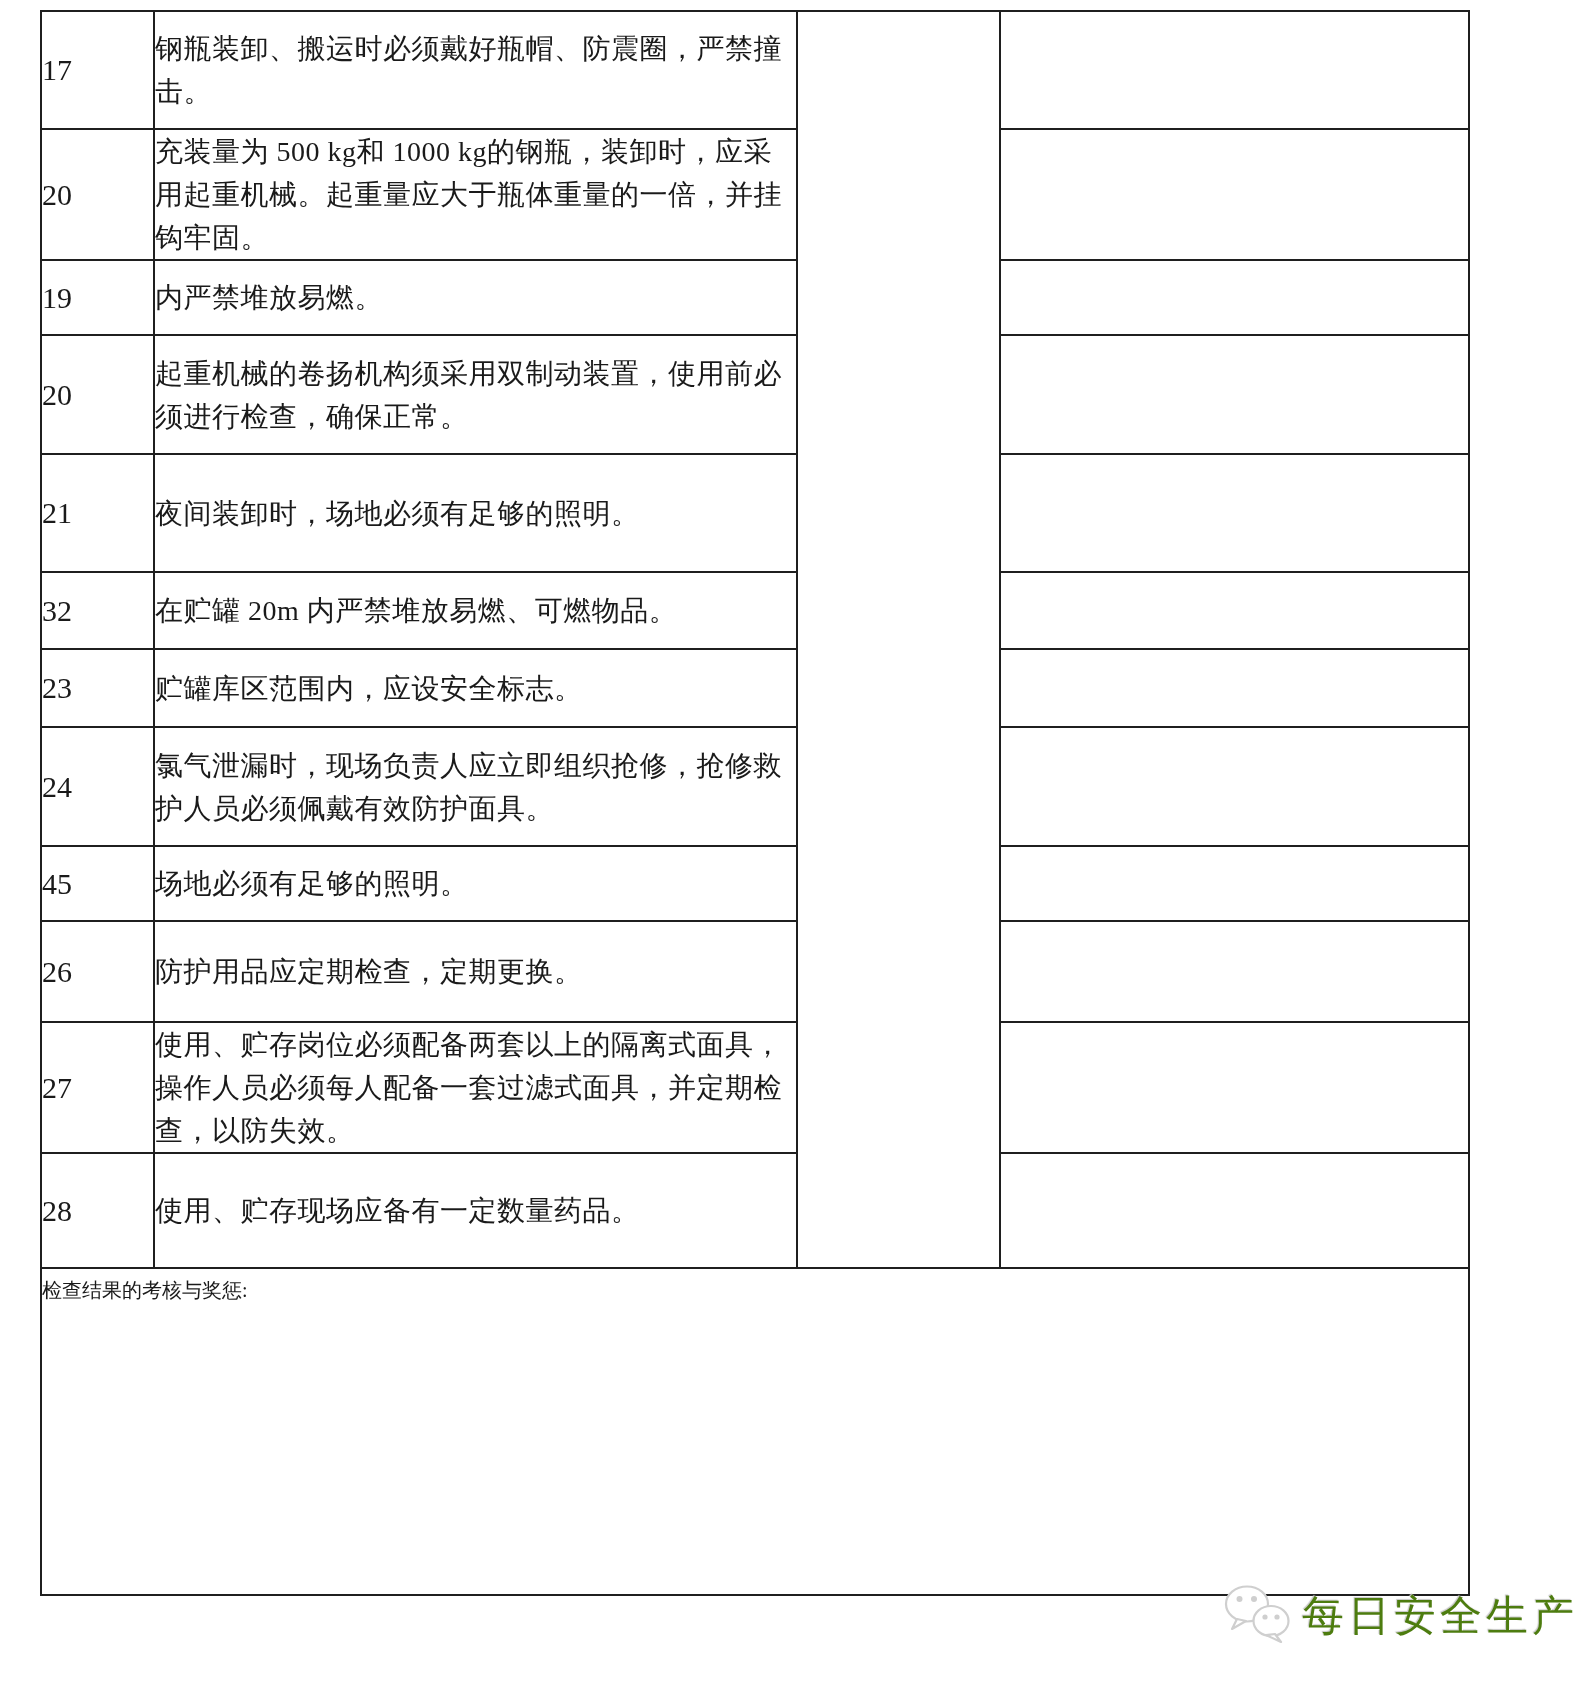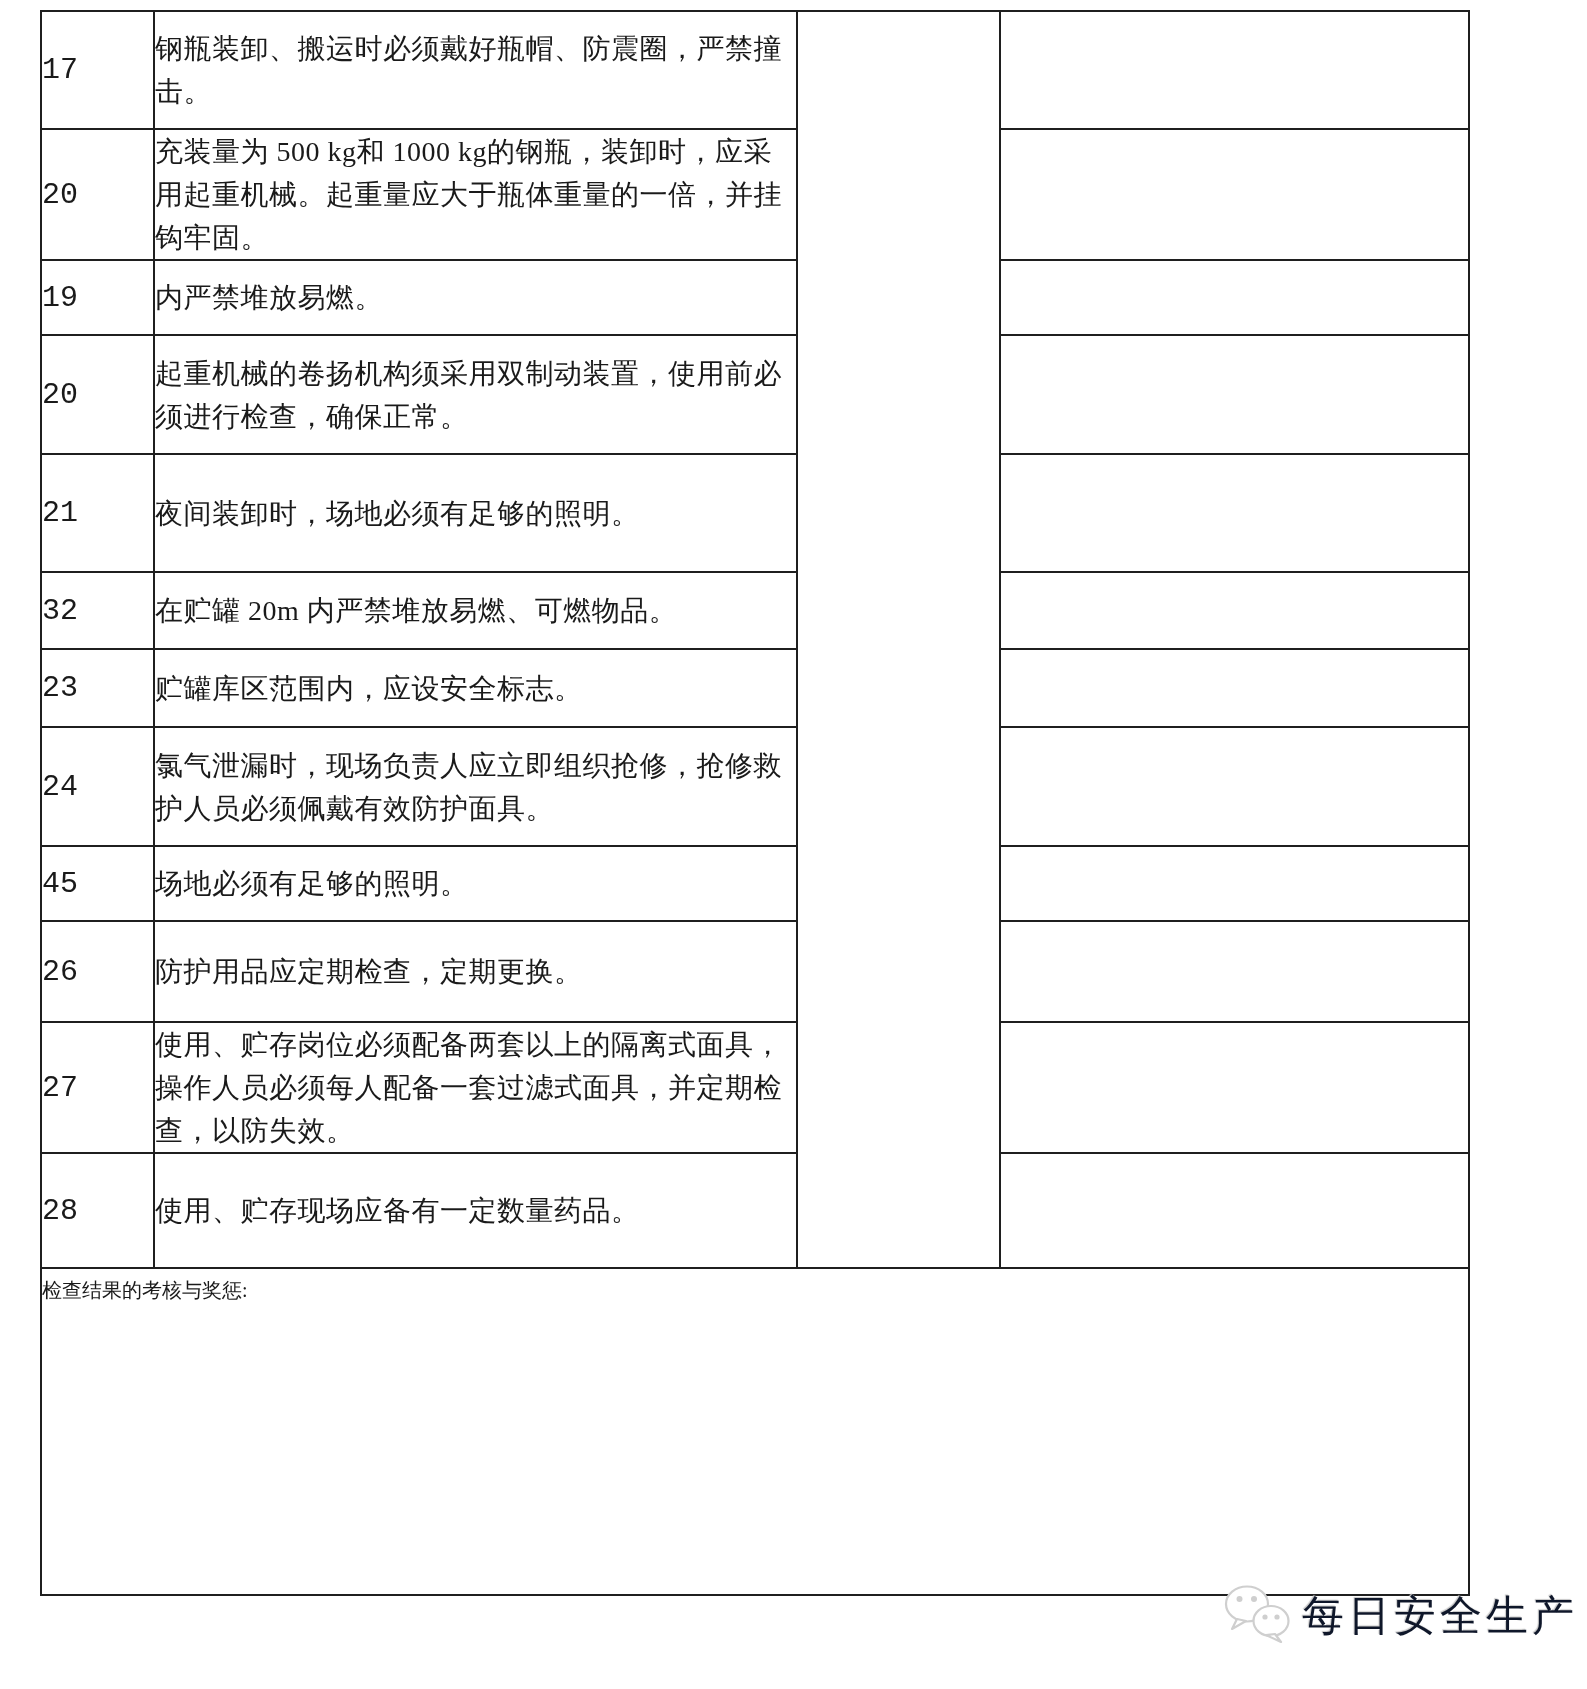--- a/index.html
+++ b/index.html
@@ -23,21 +23,20 @@
   table.checklist td {
     border: 2px solid #1f1f1f;
     padding: 0;
     background: #ffffff;
   }
   td.num-cell {
     vertical-align: middle;
     text-align: left;
     padding-left: 20px;
     font-size: 30px;
-    font-family: Liberation Mono, monospace;
   }
   td.text-cell {
     vertical-align: middle;
     padding: 4px 16px 4px 13px;
     font-size: 28px;
     line-height: 43px;
     letter-spacing: 0.5px;
   }
   td.mid-cell, td.res-cell { background: #ffffff; }
   td.assessment-cell {
@@ -62,21 +61,21 @@
     position: absolute;
     left: 1222px;
     top: 1584px;
     display: flex;
     align-items: center;
     gap: 8px;
   }
   .watermark .wm-text {
     font-size: 42px;
     letter-spacing: 4px;
-    color: #0f172a;
+    color: #4d7c0f;
     text-shadow: 1px 1px 0 #ffffff, -1px -1px 1px #c6c6c6;
     white-space: nowrap;
     font-family: "Liberation Sans", "DejaVu Sans", sans-serif;
   }
 </style>
 </head>
 <body>
 
 <div class="page">
 

